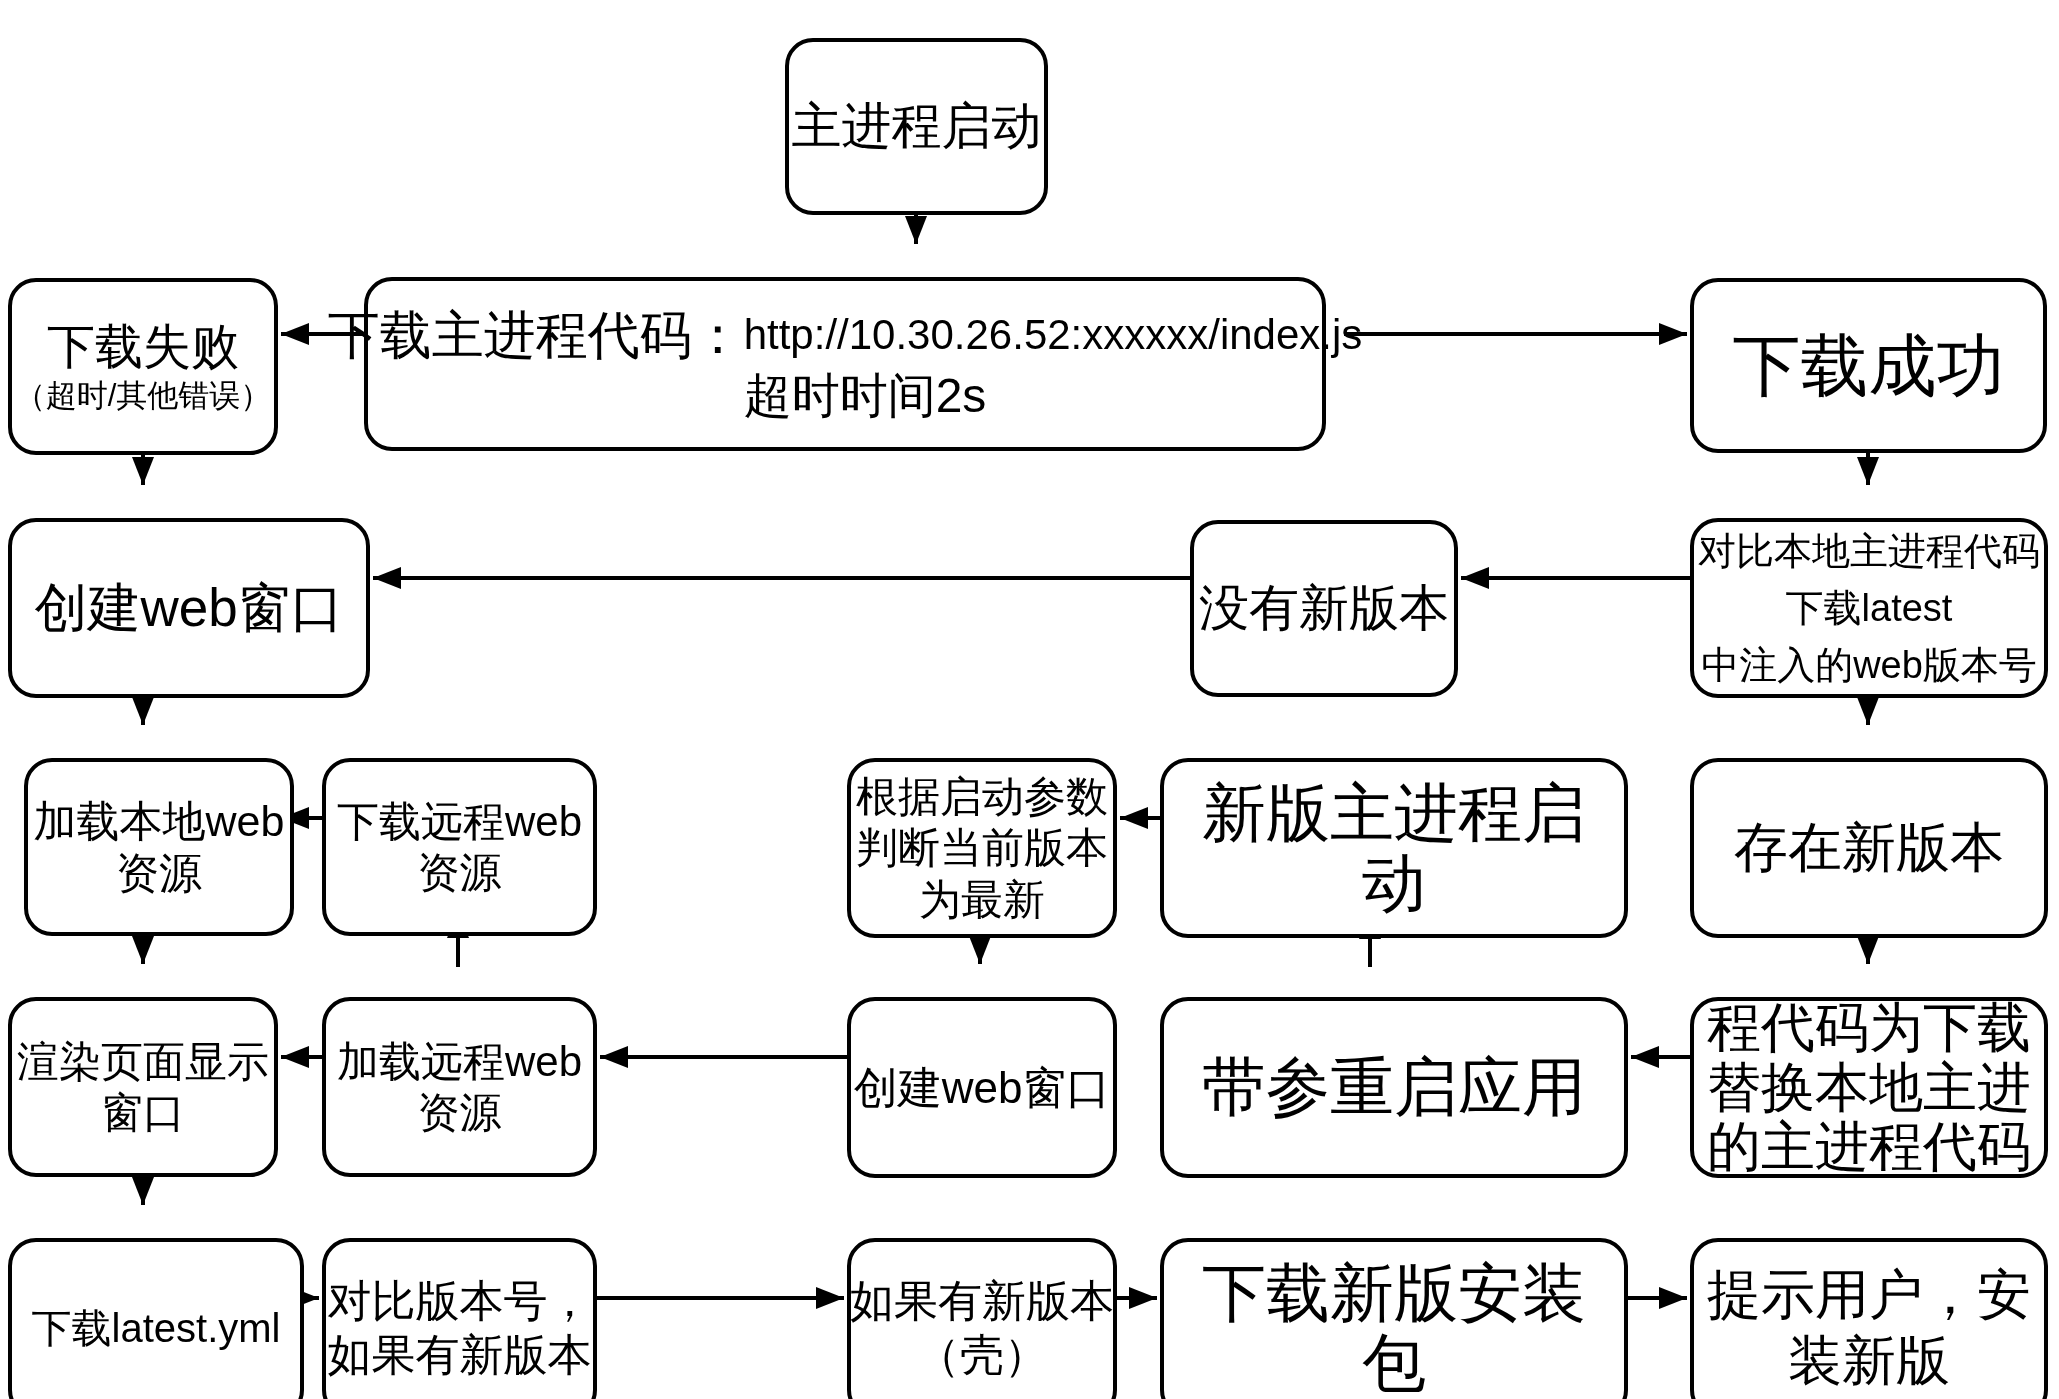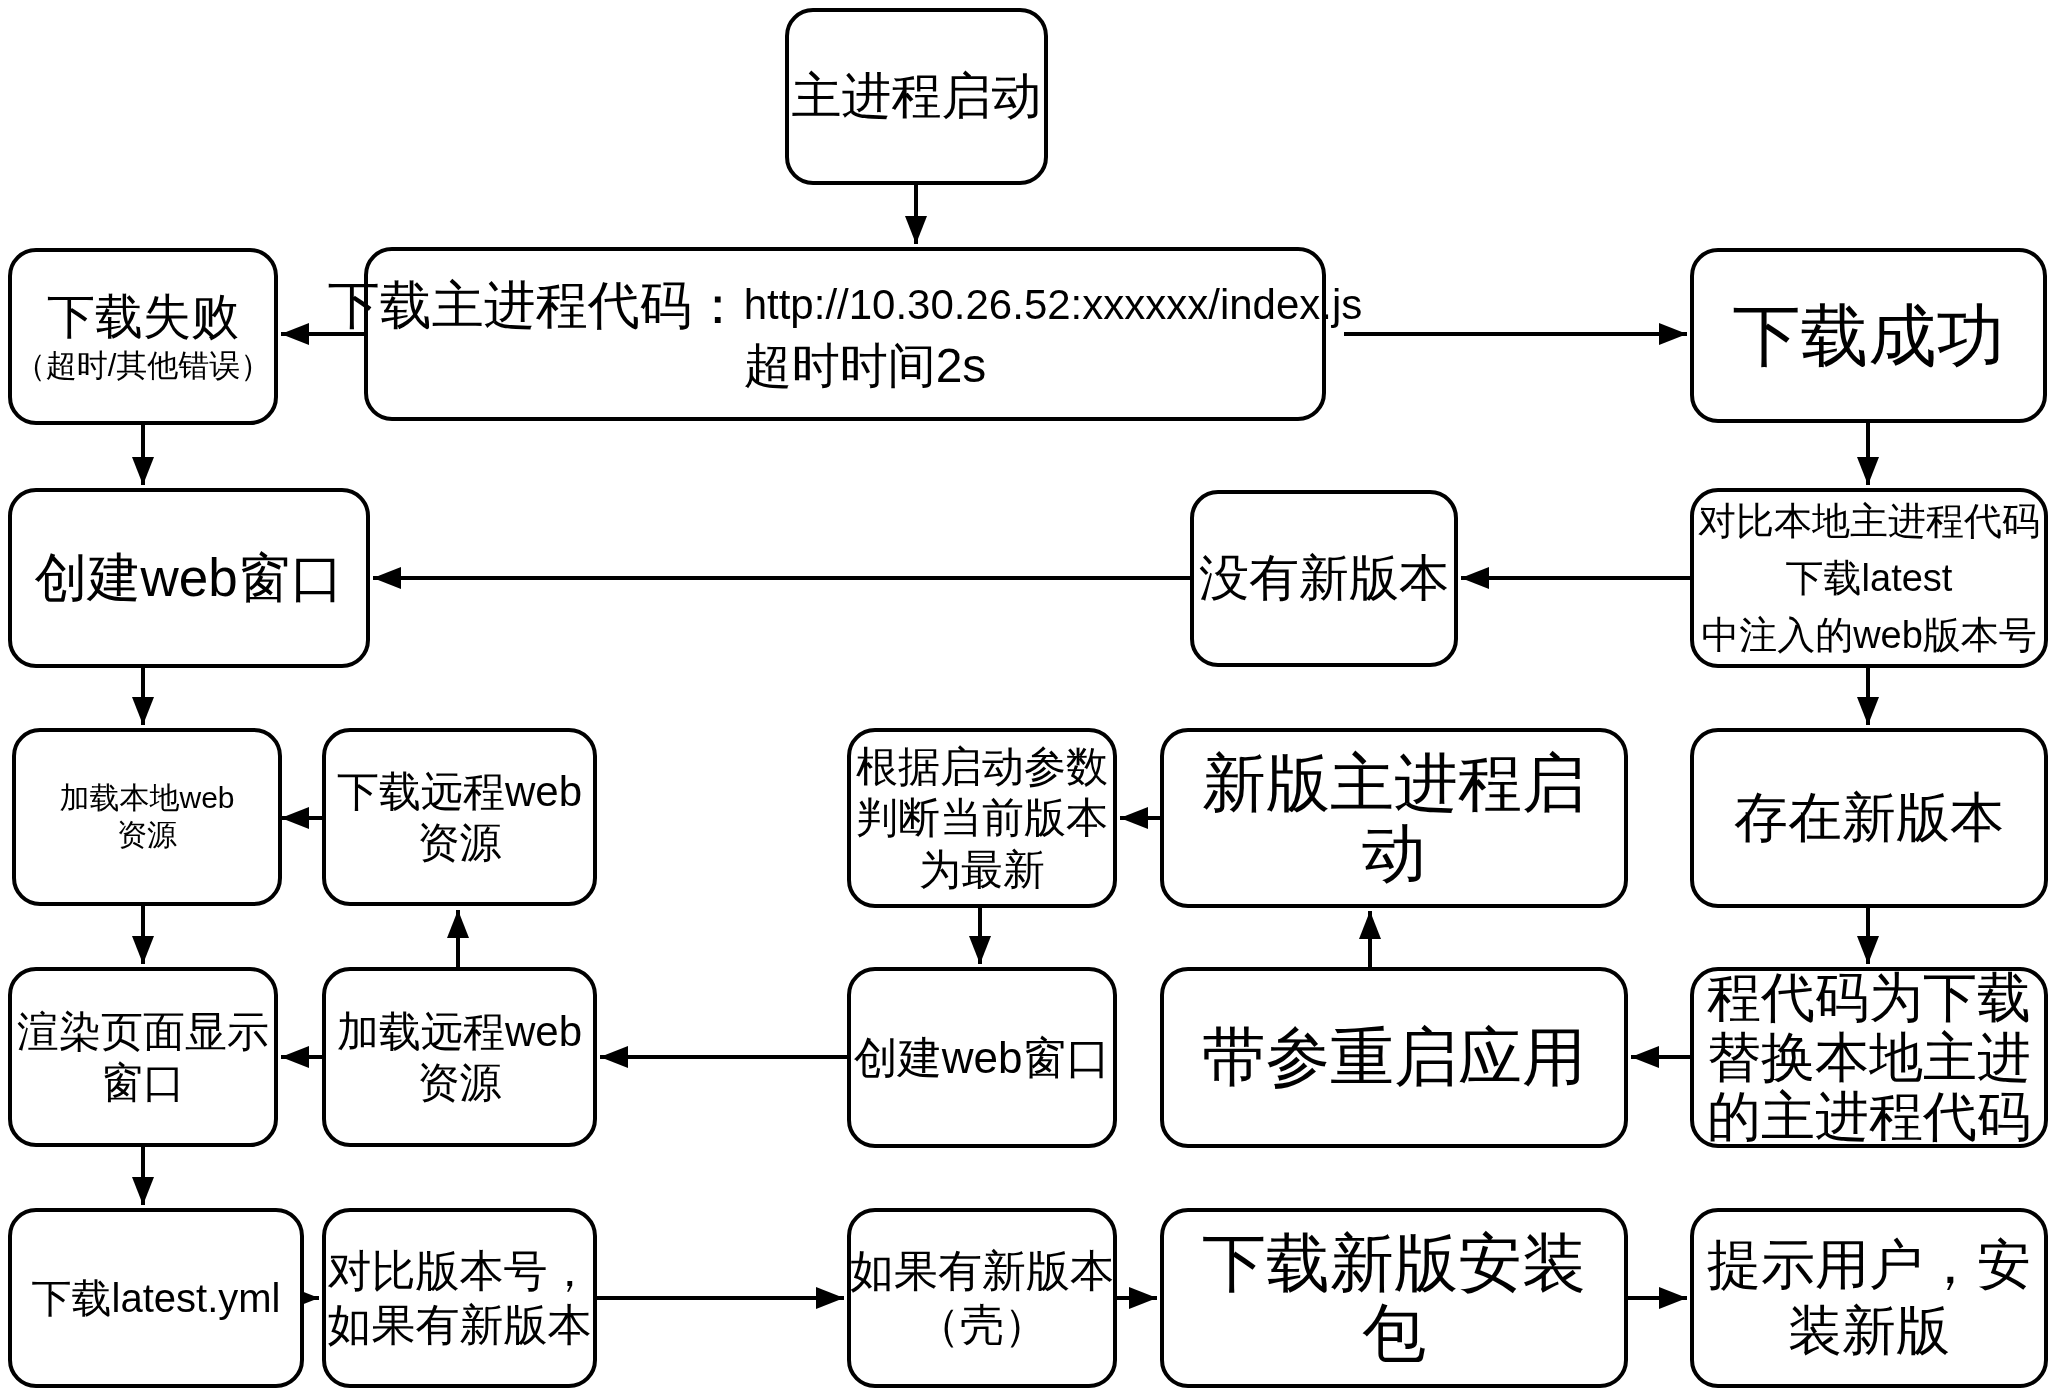--- a/index.html
+++ b/index.html
@@ -6,21 +6,21 @@
   #canvas{
     position:relative;width:2059px;height:1399px;background:#ffffff;
     font-family:"Liberation Sans","DejaVu Sans",sans-serif;color:#000;
     overflow:hidden;
   }
   #wires{position:absolute;left:0;top:0;z-index:1;}
   .node{
     position:absolute;z-index:2;box-sizing:border-box;
     background:#ffffff;border:4px solid #000000;border-radius:28px;
     display:flex;flex-direction:column;align-items:center;justify-content:center;
-    text-align:center;line-height:1.22;font-weight:500;white-space:nowrap;
+    text-align:center;line-height:1.22;font-weight:500;white-space:nowrap;margin-top:30px;
   }
   .dm-row{display:flex;align-items:flex-start;justify-content:center;}
   .dm-label{font-size:52px;line-height:64px;}
   .dm-col{display:flex;flex-direction:column;align-items:flex-start;text-align:left;}
   .dm-url{font-size:42px;line-height:64px;font-weight:400;}
   .dm-timeout{font-size:48px;line-height:58px;}
   .tight{line-height:1.1;}
   .loose{line-height:1.5;}
 </style>
 </head>
@@ -92,21 +92,21 @@
   <div class="node" style="left:1190px;top:490px;width:268px;height:177px;font-size:50px">
     <div>没有新版本</div>
   </div>
 
   <div class="node loose" style="left:1690px;top:488px;width:358px;height:180px;font-size:38px">
     <div>对比本地主进程代码</div>
     <div>下载latest</div>
     <div>中注入的web版本号</div>
   </div>
 
-  <div class="node" style="left:12px;top:728px;width:270px;height:178px;font-size:30px">
+  <div class="node" style="left:24px;top:728px;width:270px;height:178px;font-size:43px">
     <div>加载本地web</div>
     <div>资源</div>
   </div>
 
   <div class="node" style="left:322px;top:728px;width:275px;height:178px;font-size:42px">
     <div>下载远程web</div>
     <div>资源</div>
   </div>
 
   <div class="node" style="left:847px;top:728px;width:270px;height:180px;font-size:42px">

